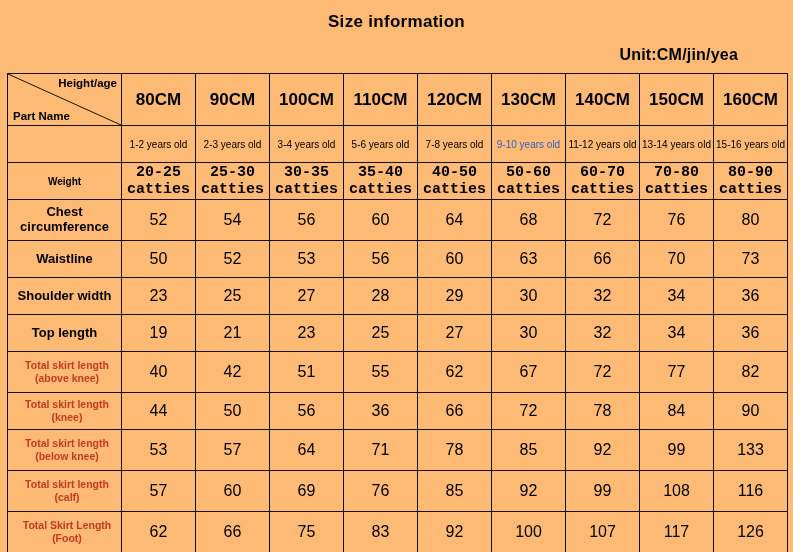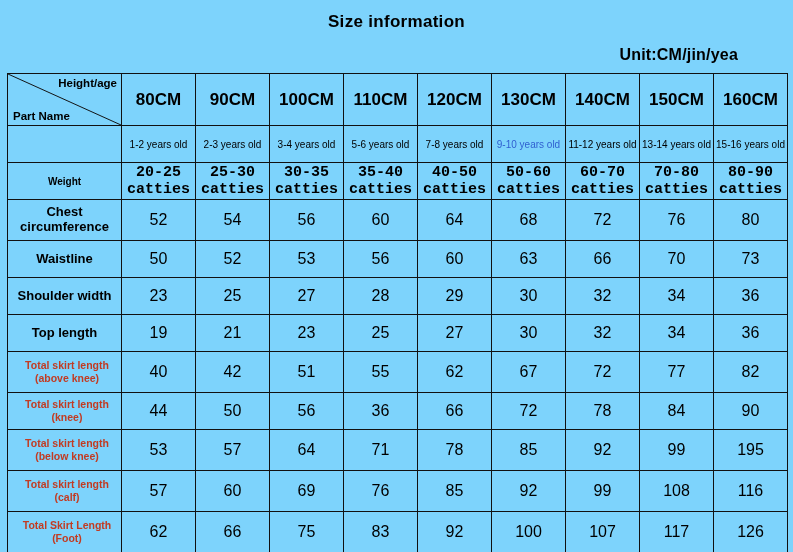--- a/index.html
+++ b/index.html
@@ -10,21 +10,21 @@
     height: 552px;
     background: #ffffff;
     font-family: "Liberation Sans", sans-serif;
     color: #000000;
     overflow: hidden;
   }
   .page {
     position: relative;
     width: 793px;
     height: 552px;
-    background: #7dd3fc;
+    background: #fdba74;
   }
   .title {
     text-align: center;
     font-size: 17px;
     font-weight: bold;
     padding-top: 12px;
     letter-spacing: 0.3px;
   }
   .unit {
     text-align: right;
@@ -267,21 +267,21 @@
       <tr class="tall">
         <td class="rowlabel small">Total skirt length (below knee)</td>
         <td class="val">53</td>
         <td class="val">57</td>
         <td class="val">64</td>
         <td class="val">71</td>
         <td class="val">78</td>
         <td class="val">85</td>
         <td class="val">92</td>
         <td class="val">99</td>
-        <td class="val">195</td>
+        <td class="val">133</td>
       </tr>
 
       <tr class="tall">
         <td class="rowlabel small">Total skirt length (calf)</td>
         <td class="val">57</td>
         <td class="val">60</td>
         <td class="val">69</td>
         <td class="val">76</td>
         <td class="val">85</td>
         <td class="val">92</td>

